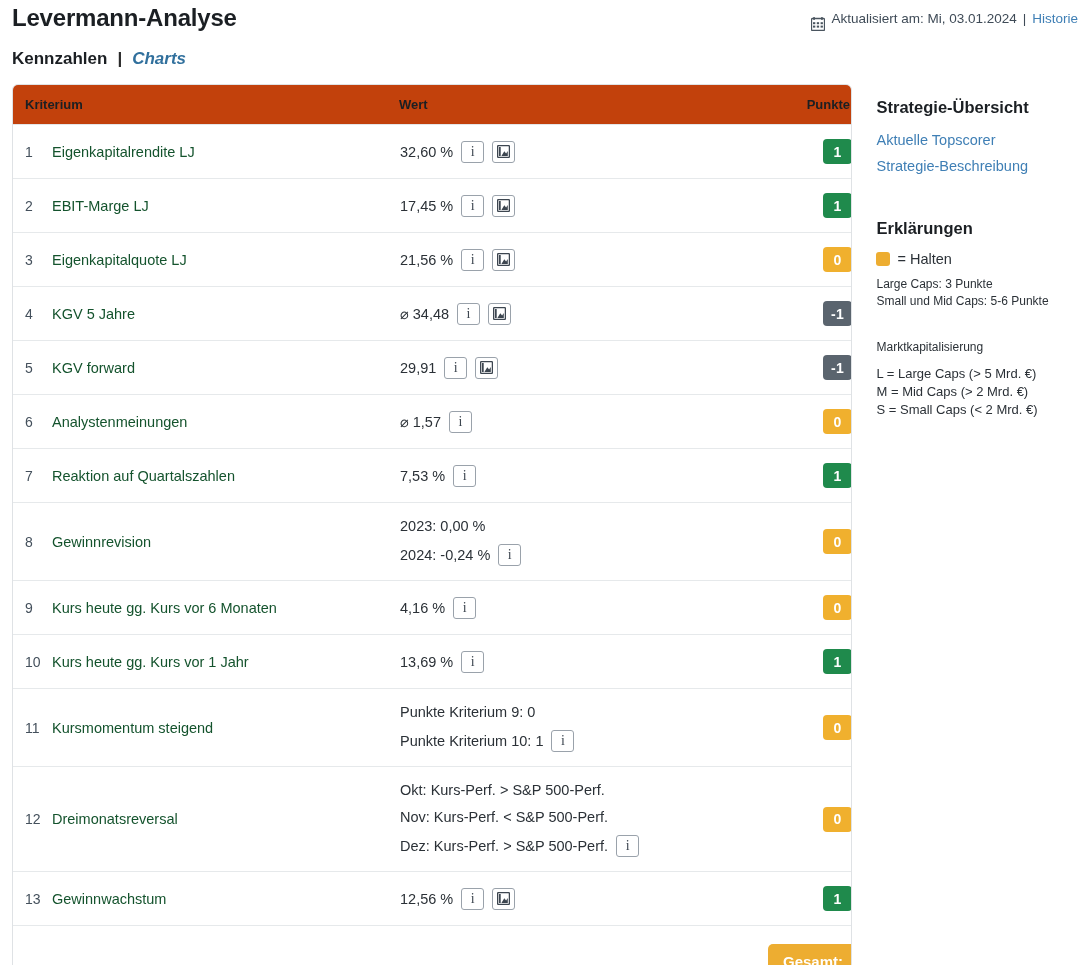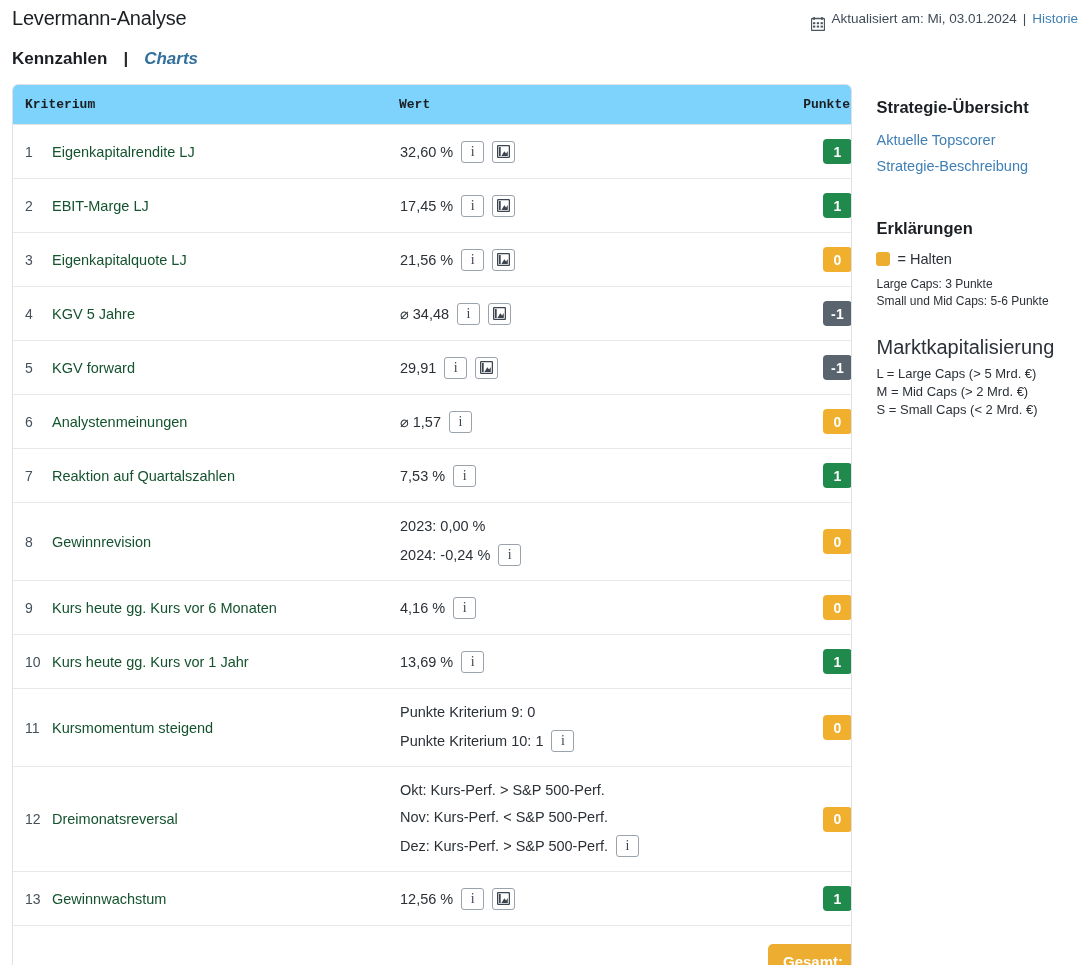--- a/index.html
+++ b/index.html
@@ -12,36 +12,36 @@
     -webkit-font-smoothing: antialiased;
   }
   .page { position: relative; width: 1092px; height: 965px; padding: 0; }
 
   
   .header-row {
     display: flex; align-items: flex-start; justify-content: space-between;
     padding: 4px 14px 0 12px;
   }
   .title {
-    font-size: 20px; font-weight: normal; letter-spacing: -0.2px;
+    font-size: 24px; font-weight: bold; letter-spacing: -0.2px;
     color: #1b1f23; margin: 0; line-height: 28px; text-align: center;
   }
   .updated {
     font-size: 13.5px; color: #3f4b57; line-height: 28px;
     display: flex; align-items: center; gap: 6px; white-space: nowrap;
     padding-top: 1px;
   }
   .updated a { color: #3f7fb5; text-decoration: none; }
   .cal-icon { display: inline-block; width: 14px; height: 14px; position: relative; top: 1px; }
 
   
   .subnav {
     padding: 14px 12px 0 12px;
     font-size: 17px; font-weight: bold; line-height: 24px;
-    display: flex; align-items: center; gap: 16px;
+    display: flex; align-items: center; gap: 10px;
   }
   .subnav .sep { color: #2b2b2b; font-weight: 600; }
   .subnav .active { color: #1b1f23; }
   .subnav a { color: #31709d; text-decoration: none; font-style: italic; }
 
   
   .body-row { display: flex; align-items: flex-start; padding: 13px 14px 0 12px; gap: 24px; }
 
   
   .card {
@@ -49,23 +49,22 @@
     border: 1px solid #dfe2e5; border-radius: 6px; overflow: hidden;
   }
   table.lev { width: 100%; border-collapse: collapse; table-layout: fixed; }
   table.lev col.c-num   { width: 38px; }
   table.lev col.c-crit  { width: 348px; }
   table.lev col.c-wert  { width: 368px; }
   table.lev col.c-pkt   { width: 99px; }
 
   thead th {
     font-size: 13px; font-weight: bold; color: #1b1f23;
-    text-align: left; padding: 12px 0 12px 0; background: #7dd3fc;
+    text-align: left; padding: 12px 0 12px 0; background: #c2410c;
     border-bottom: 1px solid #e3e6e8;
-    font-family: Liberation Mono, monospace;
   }
   thead th.th-num { padding-left: 12px; }
   thead th.th-pkt { text-align: right; padding-right: 16px; }
 
   tbody td {
     border-bottom: 1px solid #e6e9eb;
     font-size: 14.5px; color: #2b3137; vertical-align: middle;
     padding-top: 14px; padding-bottom: 14px;
   }
   tbody tr:last-child td { border-bottom: none; }
@@ -108,21 +107,21 @@
     border-radius: 5px; padding: 9px 15px; border: none; cursor: pointer;
   }
 
   
   .sidebar { width: 205px; padding-top: 12px; }
   .side-h {
     font-size: 16.5px; font-weight: bold; color: #1b1f23;
     margin: 0 0 9px 0; line-height: 22px;
   }
   .side-h.second { margin-top: 38px; }
-  .side-h.plain { font-weight: normal; font-size: 20px; margin-top: 26px; margin-bottom: 7px; color: #2b3137; }
+  .side-h.plain { font-weight: normal; font-size: 12px; margin-top: 26px; margin-bottom: 7px; color: #2b3137; }
   .side-link { display: block; font-size: 14.5px; color: #3f7fb5; text-decoration: none; line-height: 26px; }
   .legend-row { display: flex; align-items: center; gap: 7px; font-size: 14.5px; color: #2b3137; line-height: 22px; margin-bottom: 6px; }
   .legend-sq { width: 14px; height: 14px; border-radius: 3px; background: #edad31; flex: none; }
   .side-note { font-size: 12px; color: #2b3137; line-height: 17px; }
   .side-small { font-size: 13px; color: #2b3137; line-height: 18px; }
 </style>
 </head>
 <body>
 
 <div class="page">

